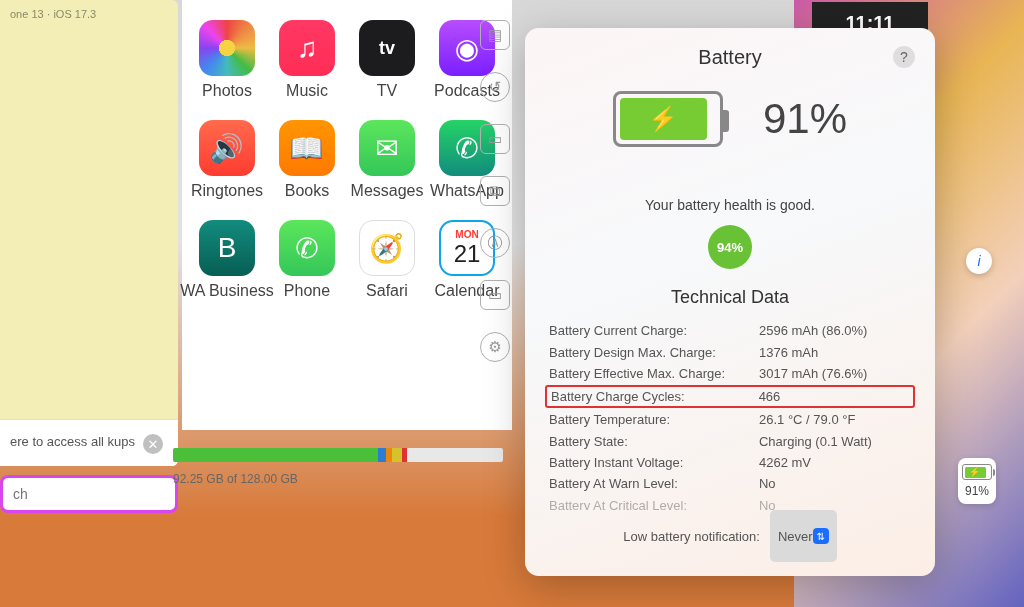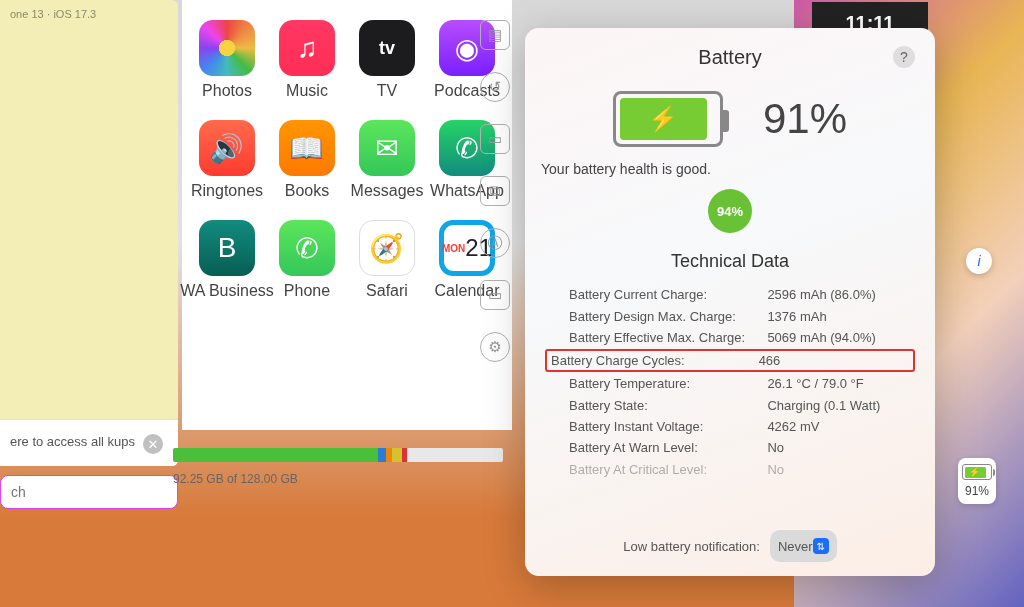--- a/index.html
+++ b/index.html
@@ -33,21 +33,21 @@
   .backup-text { color:#555; font-size:13px; line-height:1.2; }
   .close-x {
     width:20px; height:20px; border-radius:50%;
     background:#c0c0c0; color:#fff; display:flex;
     align-items:center; justify-content:center; font-size:13px;
   }
 
   
   .search {
     position:absolute; left:0; top:475px; width:178px;
-    background:#fff; border:1px solid #d946ef; border-radius:8px;
+    background:#fff; border:3px solid #d946ef; border-radius:8px;
     padding:8px 10px; font-size:14px; color:#888;
   }
 
   
   .apps-panel {
     position:absolute; left:182px; top:0; width:330px; height:430px;
     background:#fff;
   }
   .apps-grid {
     display:grid; grid-template-columns:repeat(4,70px);
@@ -64,21 +64,21 @@
   .i-music { background:linear-gradient(#ff3864,#ff2d55); }
   .i-tv { background:#1c1c1e; }
   .i-podcasts { background:linear-gradient(#b84dff,#7a1fff); }
   .i-ringtones { background:linear-gradient(#ff6a4d,#ff3b30); }
   .i-books { background:linear-gradient(#ff9500,#ff7a00); }
   .i-messages { background:linear-gradient(#5ce65c,#34c759); }
   .i-whatsapp { background:linear-gradient(#25d366,#128c7e); }
   .i-wabiz { background:linear-gradient(#128c7e,#075e54); }
   .i-phone { background:linear-gradient(#5ce65c,#34c759); }
   .i-safari { background:#fff; border:1px solid #ddd; }
-  .i-calendar { background:#fff; border:5px solid #0ea5e9; flex-direction:row; color:#333; }
+  .i-calendar { background:#fff; border:2px solid #0ea5e9; flex-direction:column; color:#333; }
   .i-calendar .mon { color:#ff3b30; font-size:10px; font-weight:600; }
   .i-calendar .day { font-size:24px; color:#222; font-weight:300; }
 
   
   .storage {
     position:absolute; left:173px; top:448px; width:330px;
   }
   .storage-bar {
     height:14px; width:100%; border-radius:2px; overflow:hidden;
     display:flex; background:#e8e8e8;
@@ -119,36 +119,36 @@
     display:flex; align-items:center; justify-content:center;
   }
   .pop-main { display:flex; align-items:center; justify-content:center; gap:40px; margin:22px 0 14px; }
   .batt {
     width:110px; height:56px; border:3px solid #888; border-radius:8px; position:relative;
     display:flex; align-items:center; padding:4px;
   }
   .batt::after { content:''; position:absolute; right:-9px; top:16px; width:6px; height:22px; background:#888; border-radius:0 3px 3px 0; }
   .batt-fill { background:#77cc33; height:100%; border-radius:4px; display:flex; align-items:center; justify-content:center; color:#333; font-size:24px; }
   .pct { font-size:42px; font-weight:300; color:#444; }
-  .health-msg { text-align:left; font-size:14px; color:#444; }
+  .health-msg { text-align:center; font-size:14px; color:#444;margin-top:36px; }
   .health-badge {
     width:44px; height:44px; border-radius:50%; background:#69c136;
     color:#fff; display:flex; align-items:center; justify-content:center;
     font-size:13px; font-weight:600; margin:12px auto 18px;
   }
   .tech-title { text-align:center; font-size:18px; color:#333; font-weight:400; margin-bottom:12px; }
   .tech-rows { padding:0 8px; font-size:13px; color:#555; flex:1; overflow:hidden; }
-  .tr { display:flex; justify-content:space-between; padding:3.2px 0;margin-left:20px; }
+  .tr { display:flex; justify-content:space-between; padding:3.2px 0; }
   .tr.hl { border:2px solid #d33; border-radius:3px; margin:1px -4px; padding:2px 4px; }
   .tr .k { flex:0 0 58%; }
   .tr .v { flex:0 0 42%; }
   .tr.fade { opacity:.45; }
   .low-row { display:flex; align-items:center; justify-content:center; gap:10px; margin-top:0; font-size:13px; color:#555; }
   .select {
-    background:#dadada; border-radius:10px; padding:8px 8px;
+    background:#dadada; border-radius:5px; padding:18px 8px;
     display:flex; align-items:center; font-size:13px;
   }
   .sel-arrow { background:#1a6dff; color:#fff; width:16px; height:16px; border-radius:4px; font-size:10px; display:flex; align-items:center; justify-content:center; }
 
   
   .info-btn {
     position:absolute; right:32px; top:248px; width:26px; height:26px;
     border-radius:50%; background:#fff; box-shadow:0 2px 6px rgba(0,0,0,.2);
     display:flex; align-items:center; justify-content:center; color:#1a6dff; font-size:14px; font-style:italic;
   }
@@ -280,21 +280,21 @@
       <div class="tr">
         <span class="k">Battery Current Charge:</span>
         <span class="v">2596 mAh (86.0%)</span>
       </div>
       <div class="tr">
         <span class="k">Battery Design Max. Charge:</span>
         <span class="v">1376 mAh</span>
       </div>
       <div class="tr">
         <span class="k">Battery Effective Max. Charge:</span>
-        <span class="v">5069 mAh (94.0%)</span>
+        <span class="v">3017 mAh (76.6%)</span>
       </div>
       <div class="tr hl">
         <span class="k">Battery Charge Cycles:</span>
         <span class="v">466</span>
       </div>
       <div class="tr">
         <span class="k">Battery Temperature:</span>
         <span class="v">26.1 °C / 79.0 °F</span>
       </div>
       <div class="tr">

